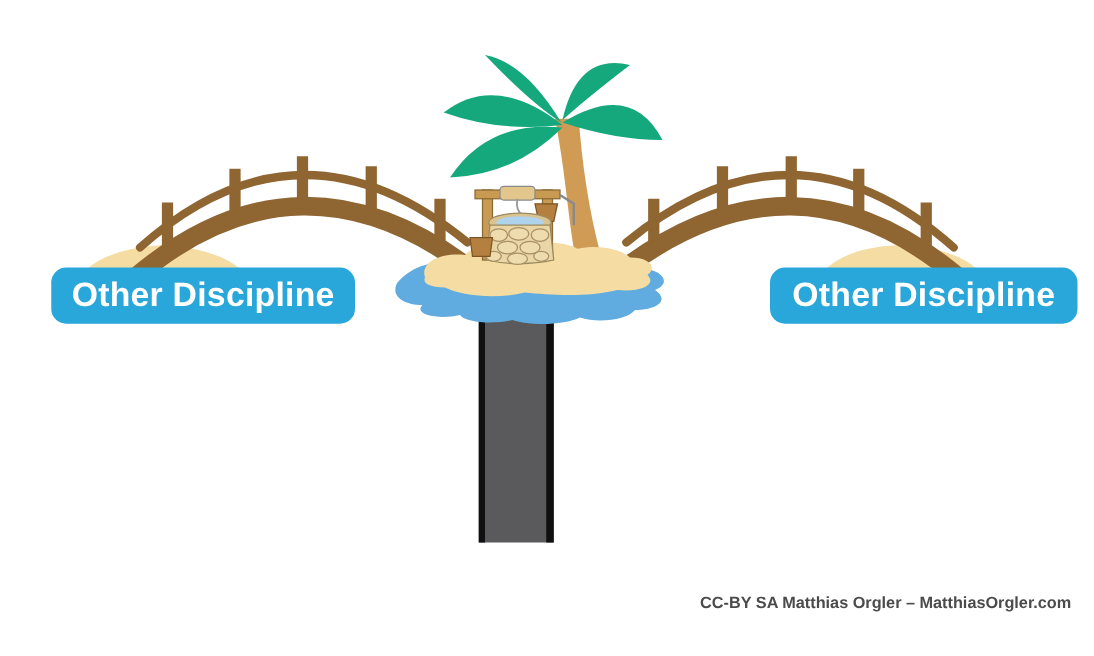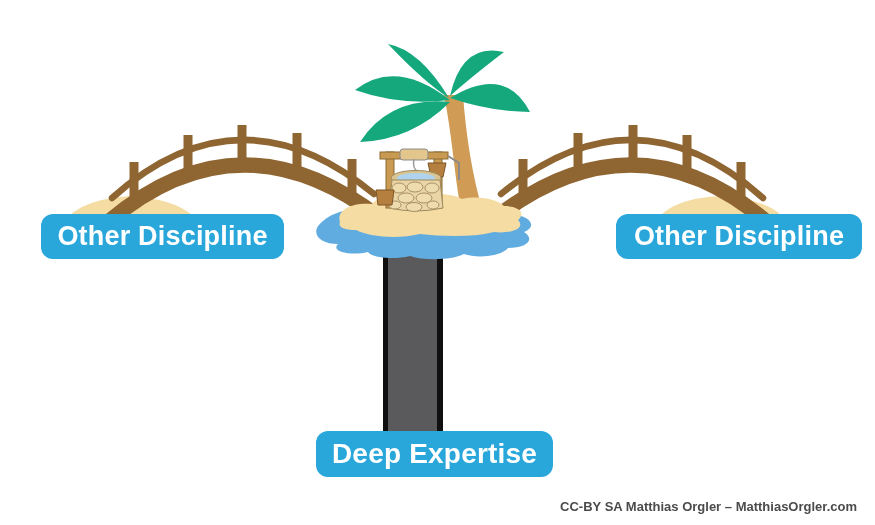--- a/index.html
+++ b/index.html
@@ -33,21 +33,21 @@
     font-size:27px;
     letter-spacing:0.2px;
     white-space:nowrap;
     margin-left:16px;
   }
   .label-left  {left:25px;  top:214px; width:243px; height:45px;}
   .label-right {left:600px; top:214px; width:246px; height:45px;}
   .label-deep  {left:300px; top:431px; width:237px; height:46px; font-size:28px;}
   .attribution{
     position:absolute;
-    right:18px; top:499px;
+    right:18px; top:474px;
     font-size:13px;
     font-weight:bold;
     color:var(--attr-text);
     white-space:nowrap;
   }
 </style>
 </head>
 <body>
 
 <div class="scene">
@@ -128,17 +128,16 @@
         <ellipse cx="433" cy="205" rx="6" ry="4"></ellipse>
       </g>
       <path d="M376,190 L394,190 L392,205 L378,205 Z" fill="#B5803F" stroke="#7d5526" stroke-width="1"></path>
     </g>
   </svg>
 
   <div class="pill-label label-left">Other Discipline</div>
 
   <div class="pill-label label-right">Other Discipline</div>
 
-  <div class="pill-label label-deep">Deep Expertise</div>
 
   <div class="attribution">CC-BY SA Matthias Orgler – MatthiasOrgler.com</div>
 
 </div>
 
 </body></html>

